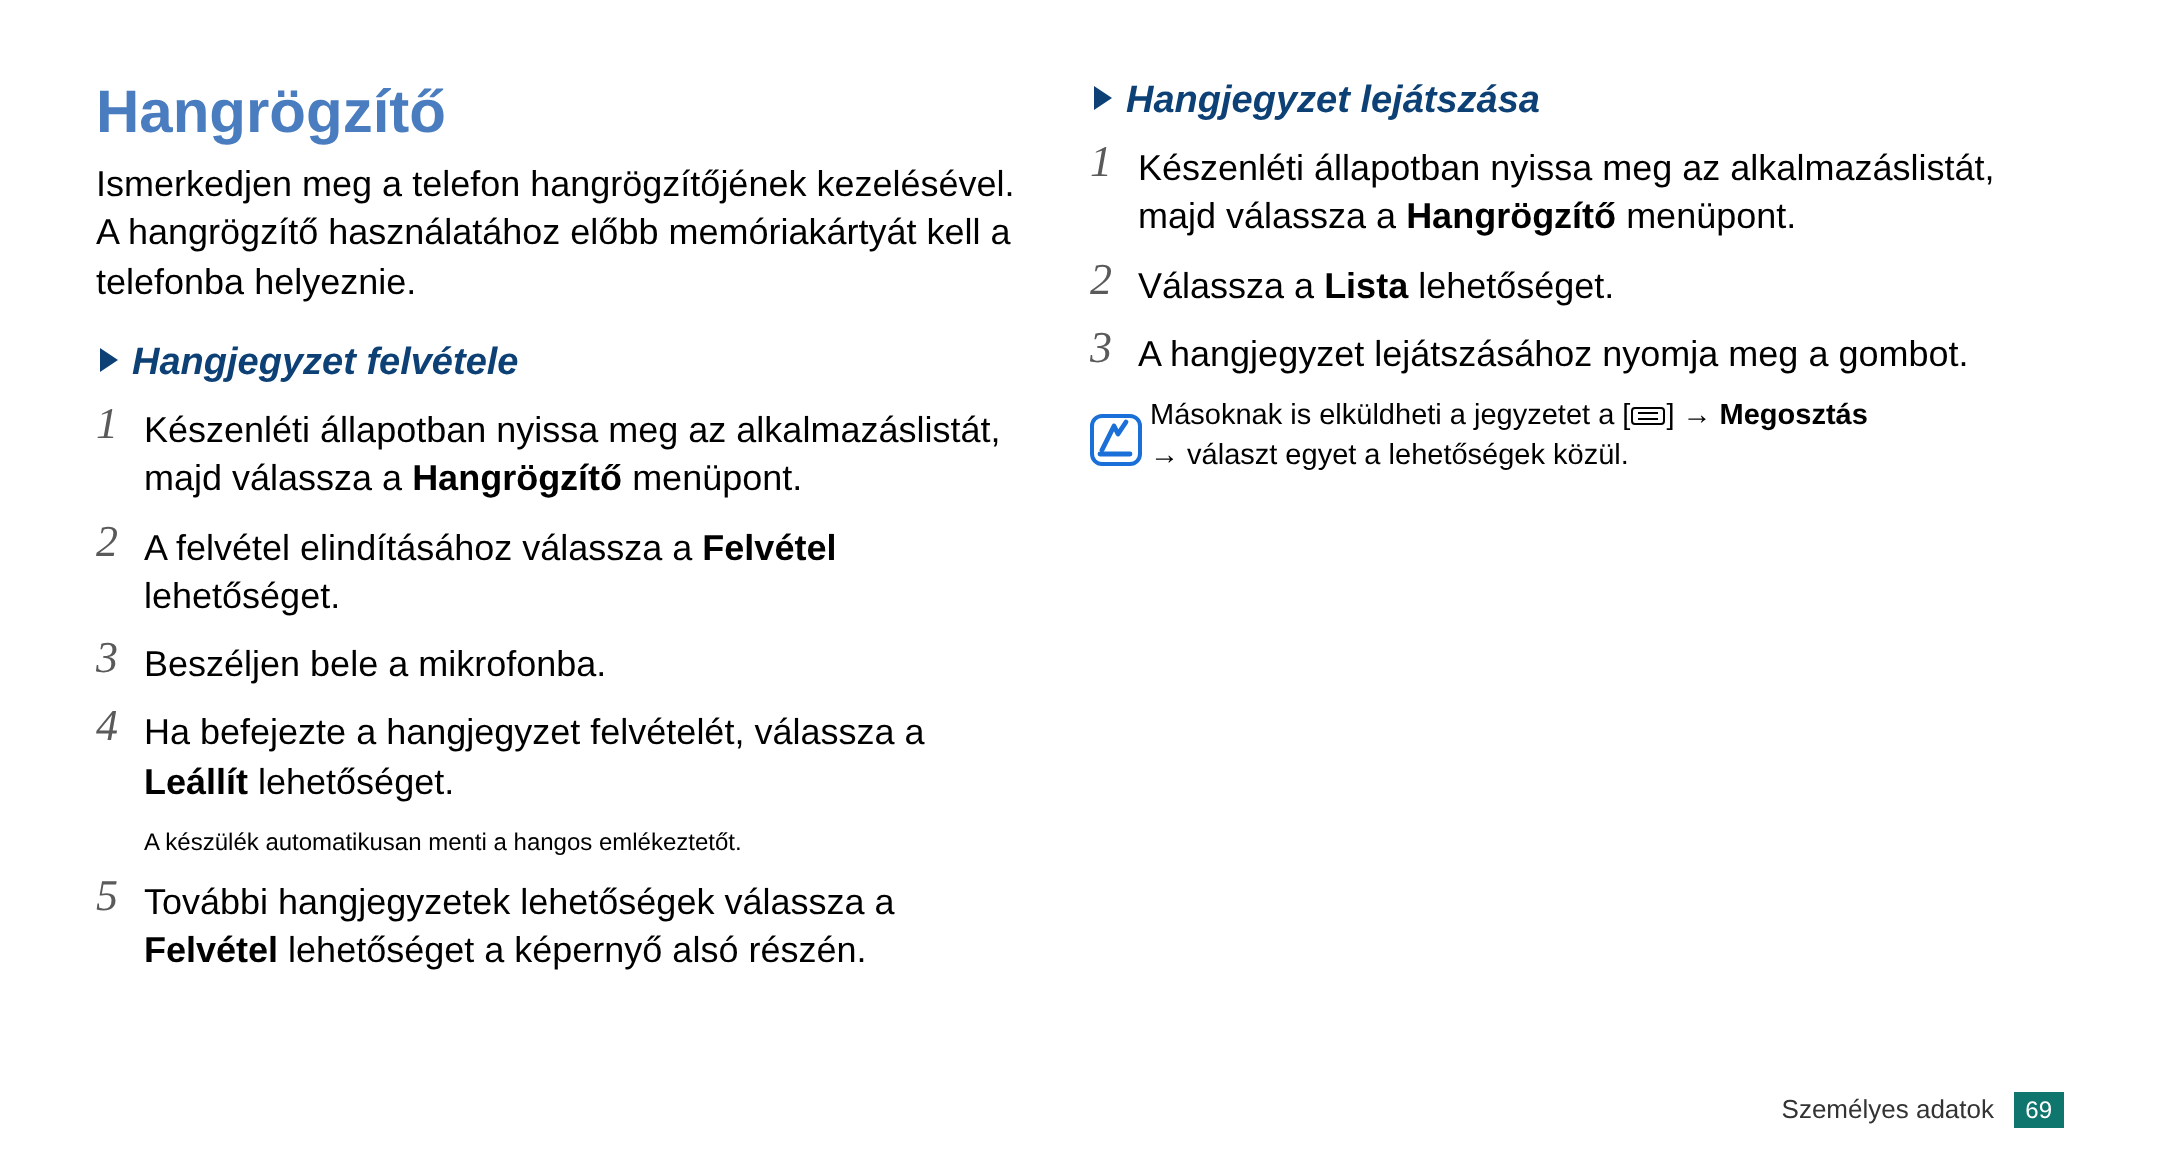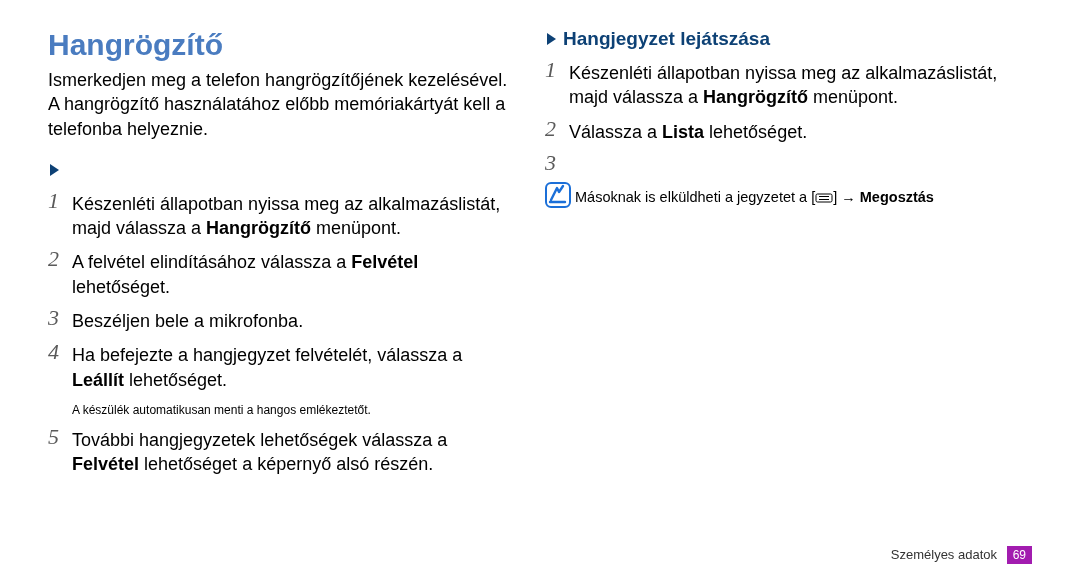--- a/index.html
+++ b/index.html
@@ -17,40 +17,42 @@
     width: 100%;
     height: 100%;
     padding: 28px 48px 0 48px;
     box-sizing: border-box;
     position: relative;
   }
   .col {
     flex: 1;
     padding-right: 20px;
     box-sizing: border-box;
+    margin-top: 12px;
   }
   .col-right {
     padding-left: 10px;
   }
   h1.title {
     color: #4a7cc0;
     font-size: 30px;
     font-weight: bold;
     margin: 0 0 6px 0;
   }
   .intro {
     font-size: 18px;
     line-height: 1.35;
     margin-bottom: 18px;
   }
   .subheading {
     font-size: 19px;
     font-weight: bold;
     color: #0d4175;
     margin-bottom: 8px;
+    font-style: italic;
   }
   .chevron {
     display: inline-block;
     vertical-align: middle;
     margin-right: 4px;
   }
   .step-row {
     display: flex;
     flex-direction: row;
     align-items: flex-start;
@@ -74,21 +76,21 @@
   .indent-text {
     font-size: 12px;
     line-height: 1.35;
     margin-left: 24px;
     margin-bottom: 8px;
     padding-top: 2px;
   }
   .note-row {
     display: flex;
     flex-direction: row;
-    align-items: center;
+    align-items: flex-end;
     margin-top: 6px;
   }
   .note-icon-cell {
     width: 30px;
     flex-shrink: 0;
   }
   .note-text {
     font-size: 14.5px;
     line-height: 1.35;
     padding-top: 2px;
@@ -98,21 +100,21 @@
     bottom: 22px;
     right: 48px;
     font-size: 13px;
     color: #333;
   }
   .footer .label {
     margin-right: 6px;
   }
   .footer .pagenum {
     display: inline-block;
-    background: #a21caf;
+    background: #0f766e;
     color: #fff;
     font-style: normal;
     padding: 2px 6px;
     font-size: 12px;
   }
   b { font-weight: bold; }
 </style>
 </head>
 <body>
 
@@ -124,21 +126,21 @@
     <div class="intro">
       <span>Ismerkedjen meg a telefon hangrögzítőjének kezelésével.</span><br>
       <span>A hangrögzítő használatához előbb memóriakártyát kell a telefonba helyeznie.</span>
     </div>
 
     <div class="subheading">
       <span class="chevron">
         <svg width="14" height="14" viewBox="0 0 14 14">
             <polygon points="2,1 11,7 2,13" fill="#0d4175"></polygon>
           </svg>
-      </span>
+      </span><span>Hangjegyzet felvétele</span>
     </div>
 
     <div class="step-row">
       <div class="step-num">1</div>
       <div class="step-text">
         <span>Készenléti állapotban nyissa meg az alkalmazáslistát, majd válassza a </span><b>Hangrögzítő</b><span> menüpont.</span>
       </div>
     </div>
 
     <div class="step-row">
@@ -187,38 +189,39 @@
 
     <div class="step-row">
       <div class="step-num">2</div>
       <div class="step-text">
         <span>Válassza a </span><b>Lista</b><span> lehetőséget.</span>
       </div>
     </div>
 
     <div class="step-row">
       <div class="step-num">3</div>
+      <div class="step-text">A hangjegyzet lejátszásához nyomja meg a gombot.</div>
     </div>
 
     <div class="note-row">
       <div class="note-icon-cell">
         <span>
           <svg width="26" height="26" viewBox="0 0 26 26">
             <rect x="1" y="1" width="24" height="24" rx="5" ry="5" fill="none" stroke="#1b6fd8" stroke-width="2"></rect>
             <path d="M6 18 L12 6 L14 10 L18 4" fill="none" stroke="#1b6fd8" stroke-width="2.4" stroke-linecap="round" stroke-linejoin="round"></path>
             <line x1="5" y1="20" x2="20" y2="20" stroke="#1b6fd8" stroke-width="2.4" stroke-linecap="round"></line>
           </svg>
         </span>
       </div>
       <div class="note-text">
         <span>Másoknak is elküldheti a jegyzetet a [</span><span><svg width="18" height="10" viewBox="0 0 18 10" style="vertical-align:middle">
               <rect x="1" y="1" width="16" height="8" rx="1.5" fill="none" stroke="#000" stroke-width="1"></rect>
               <line x1="4" y1="3.5" x2="14" y2="3.5" stroke="#000" stroke-width="1"></line>
               <line x1="4" y1="6.5" x2="14" y2="6.5" stroke="#000" stroke-width="1"></line>
-            </svg></span><span>] → </span><b>Megosztás</b><br>
+            </svg></span><span>] → </span><b>Megosztás</b><br><span> → választ egyet a lehetőségek közül.</span>
       </div>
     </div>
   </div>
 
   <div class="footer">
     <span class="label">Személyes adatok</span>
     <span class="pagenum">69</span>
   </div>
 
 </div>

